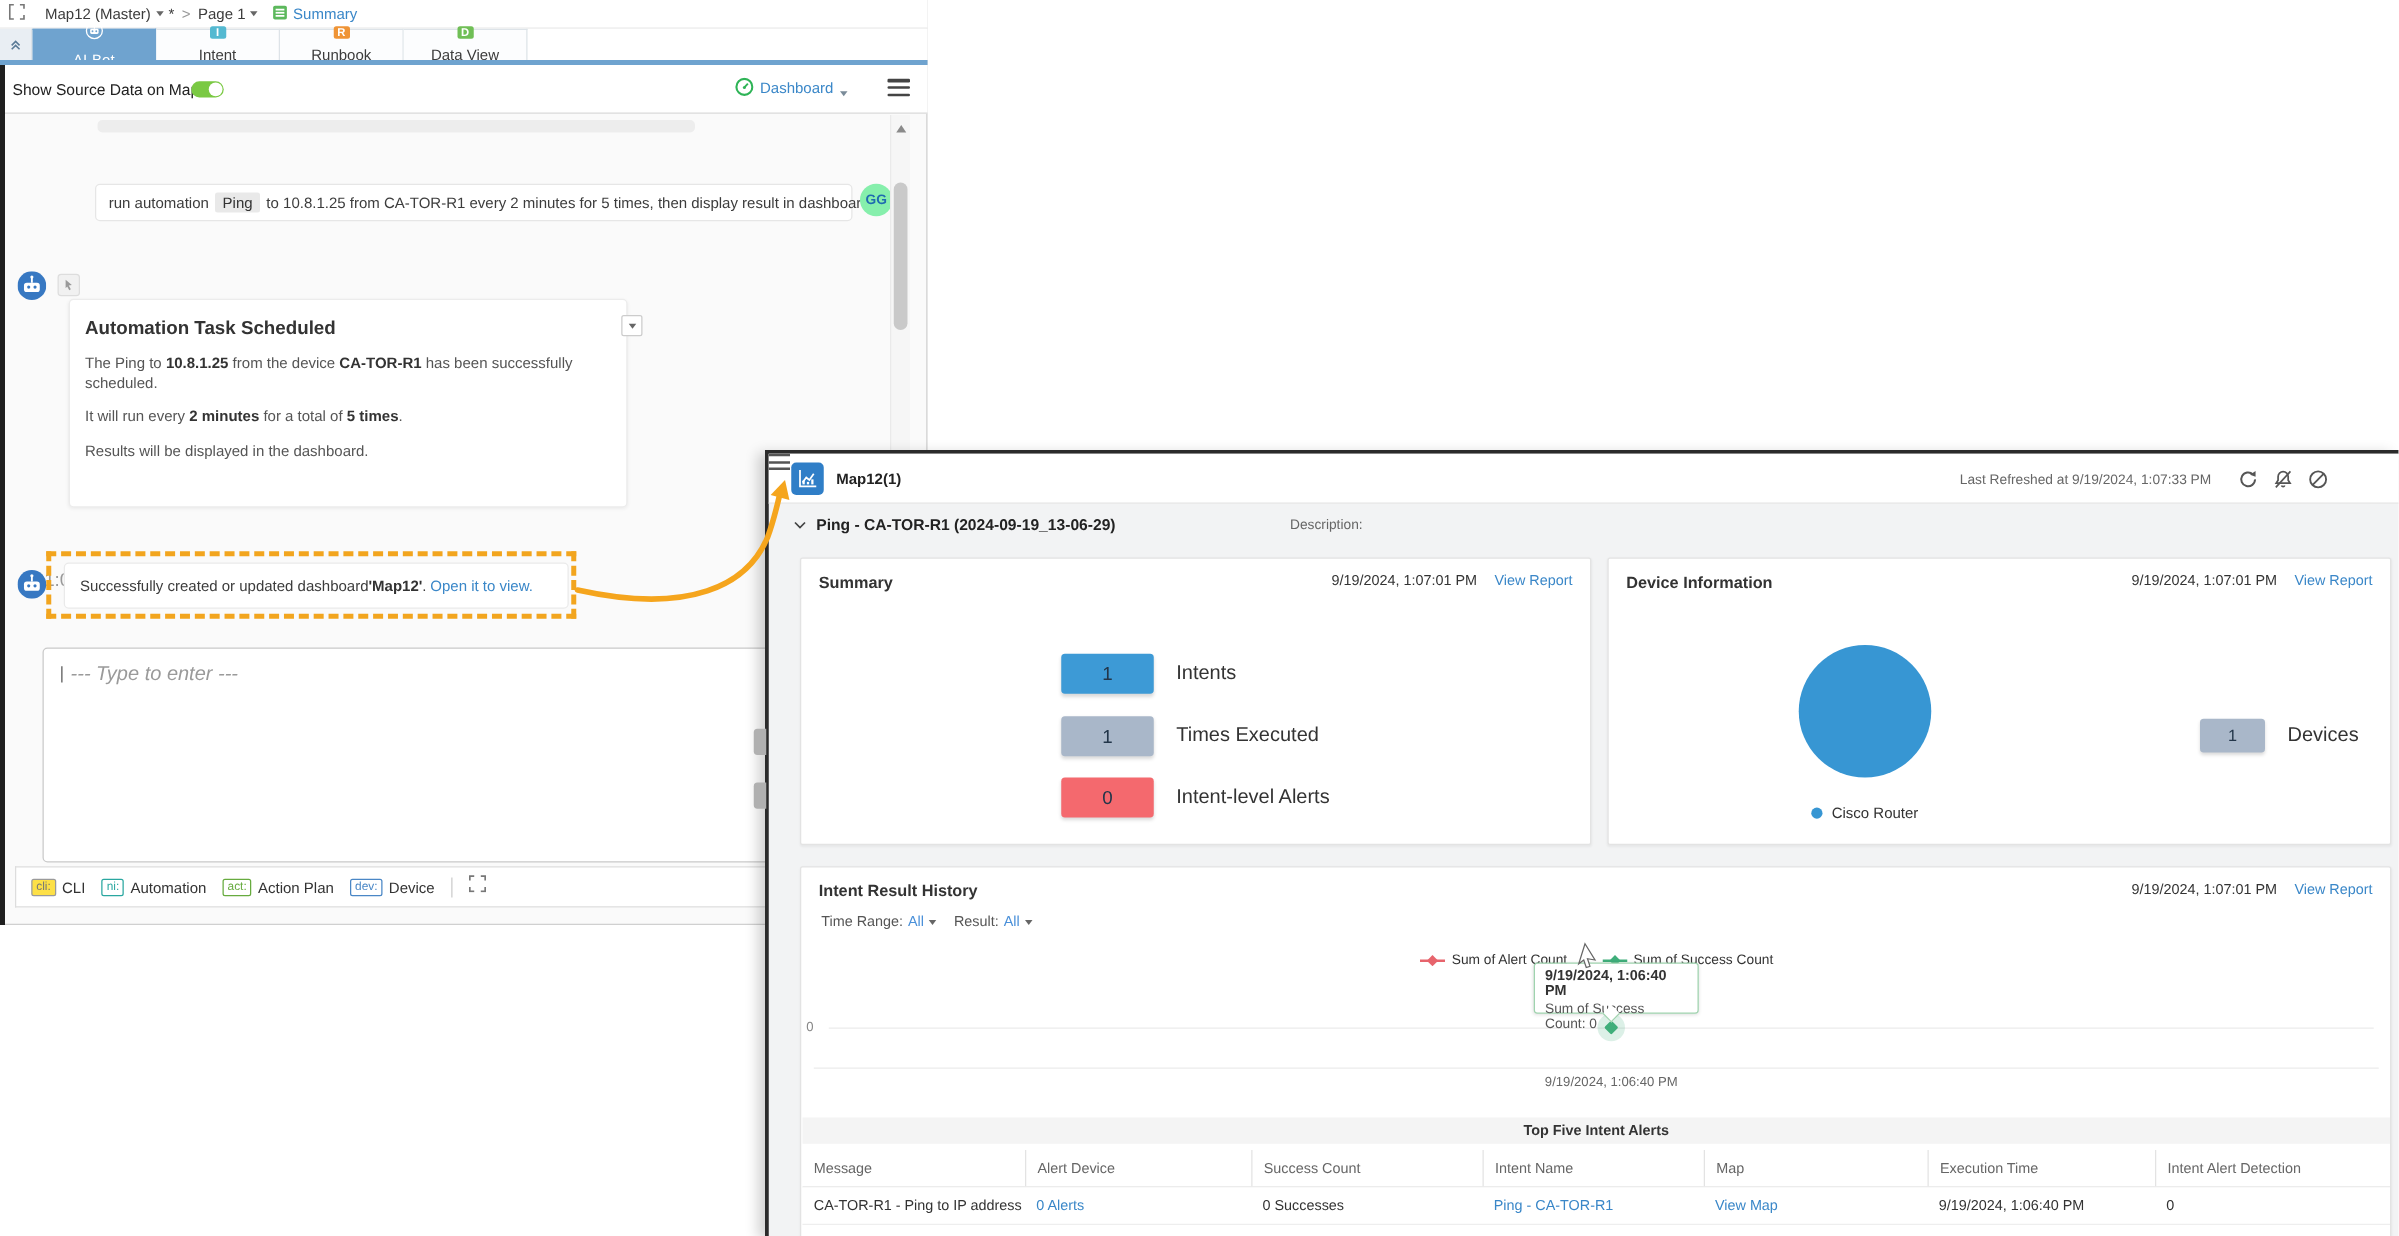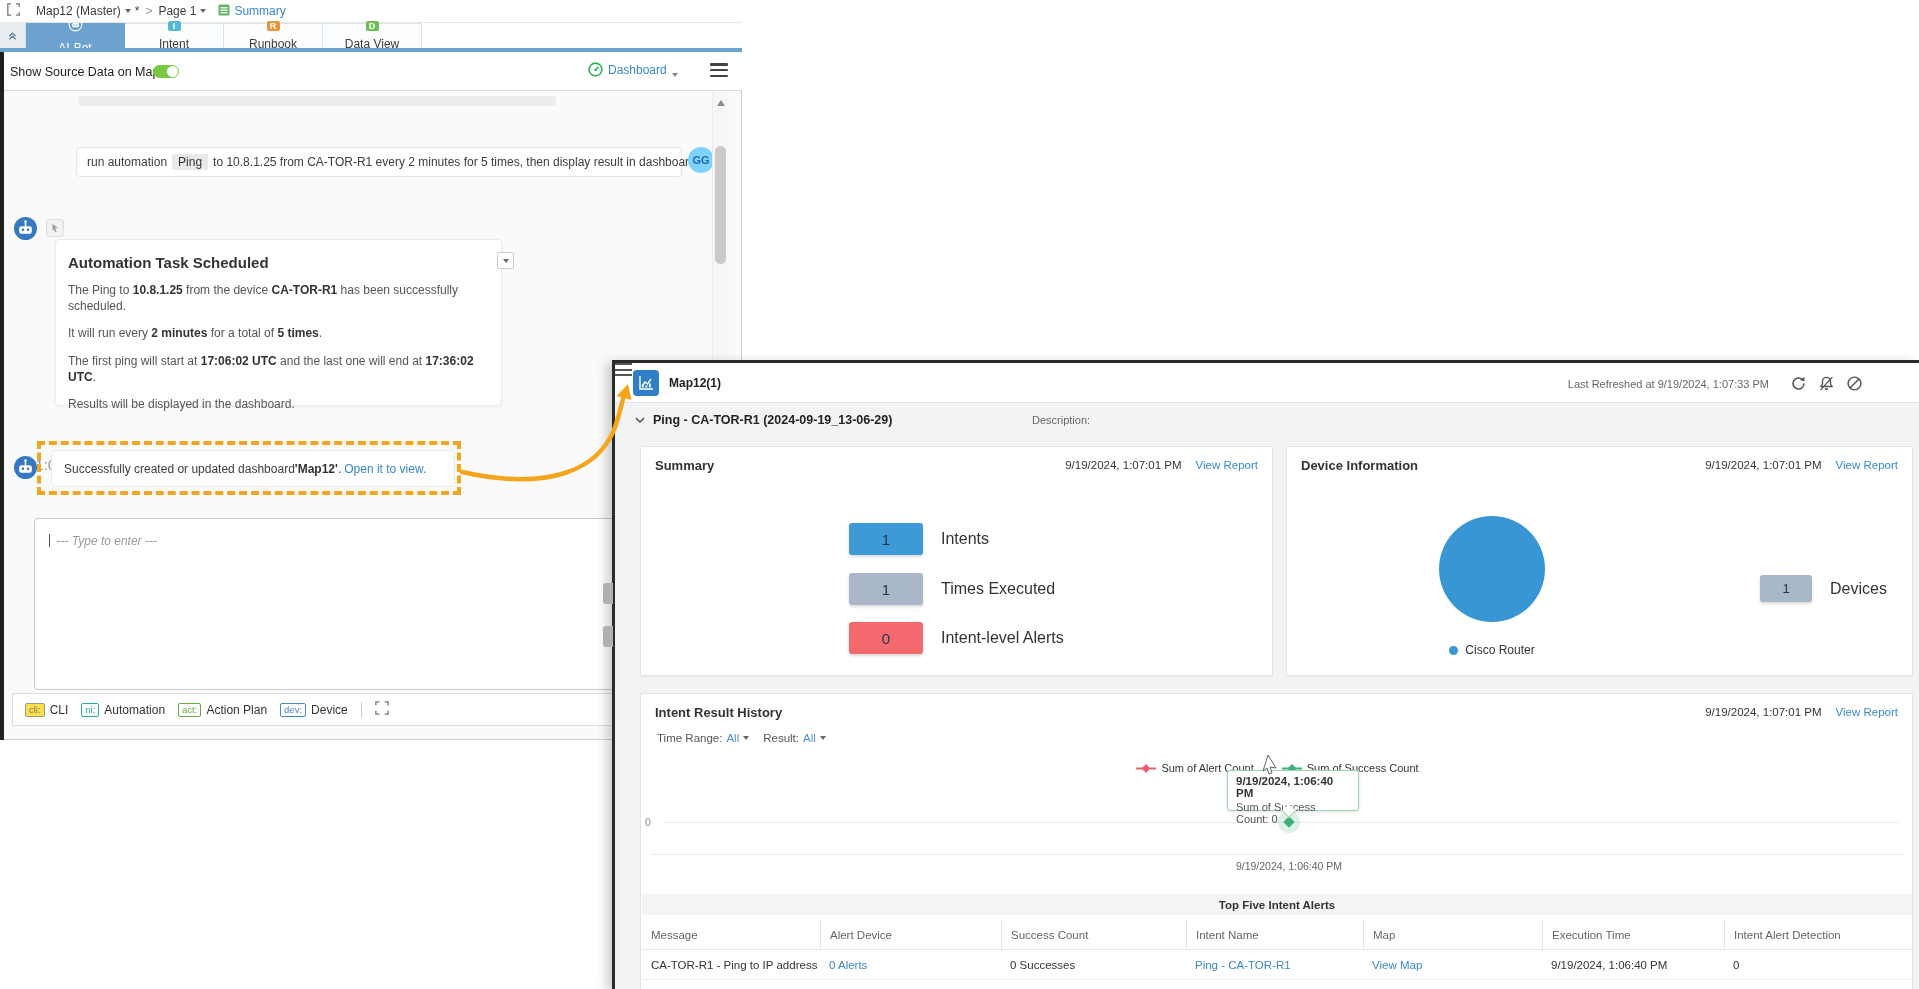--- a/index.html
+++ b/index.html
@@ -35,40 +35,40 @@
   #source-toggle .knob { position:absolute; right:1px; top:1px; width:11px; height:11px; border-radius:50%; background:#fff; }
   #dashboard-menu { position:absolute; left:588px; top:10px; display:flex; align-items:flex-end; gap:5px; font-size:12px; color:#3a87c8; }
   #panel-menu-icon { position:absolute; left:710px; top:11px; width:18px; height:14px; display:flex; flex-direction:column; justify-content:space-between; }
   #panel-menu-icon span { height:2.5px; background:#444; border-radius:1px; }
 
   
   #chat { position:absolute; left:4px; top:91px; width:738px; height:649px; }
   #clipped-msg { position:absolute; left:74px; top:5px; width:478px; height:10px; background:#ededed; border-radius:4px; }
   #user-bubble { position:absolute; left:72px; top:56px; width:606px; height:30px; background:#fff; border:1px solid #e6e6e6; border-radius:4px; display:flex; align-items:center; padding:0 10px; font-size:12px; color:#3c3c3c; gap:5px; white-space:nowrap; }
   .chip { background:#e9e9e9; border-radius:2px; padding:1px 6px; font-size:12px; color:#333; }
-  #user-avatar { position:absolute; left:684px; top:56px; width:26px; height:26px; border-radius:50%; background:#7dd3fc; color:#1f6bb0; font-size:11px; font-weight:bold; display:flex; align-items:center; justify-content:center; }
+  #user-avatar { position:absolute; left:684px; top:56px; width:26px; height:26px; border-radius:50%; background:#86efac; color:#1f6bb0; font-size:11px; font-weight:bold; display:flex; align-items:center; justify-content:center; }
   .bot-avatar { position:absolute; width:23px; height:23px; }
   #bot-avatar-1 { left:10px; top:126px; }
   #pointer-chip { position:absolute; left:42px; top:128px; width:18px; height:18px; background:#f1f1f1; border:1px solid #ddd; border-radius:3px; display:flex; align-items:center; justify-content:center; }
 
   #sched-card { position:absolute; left:51px; top:148px; width:447px; height:167px; background:#fff; border:1px solid #ececec; border-radius:4px; box-shadow:0 1px 3px rgba(0,0,0,.06); padding:14px 12px; }
   #sched-card h3 { font-size:15px; color:#333; margin-bottom:11px; }
   #sched-card p { font-size:12px; color:#555; margin-bottom:11px; line-height:1.35; }
   #sched-card b { color:#333; }
   #card-expand-btn { position:absolute; left:493px; top:161px; width:17px; height:17px; background:#fff; border:1px solid #ccc; border-radius:2px; display:flex; align-items:center; justify-content:center; }
 
   #chat-timestamp { position:absolute; left:23px; top:327px; font-size:15px; color:#999;margin-top:38px; }
   #highlight-box { position:absolute; left:33px; top:350px; width:424px; height:54px; border:4px dashed #f2a51e; z-index:11; }
   #bot-avatar-2 { left:10px; top:365px; }
   #success-bubble { position:absolute; left:47px; top:359px; width:404px; height:37px; background:#fff; border:1px solid #eaeaea; border-radius:4px; display:flex; align-items:center; padding:0 12px; font-size:12px; color:#3c3c3c; white-space:nowrap; }
   #success-bubble b { color:#333; }
 
   #chat-input { position:absolute; left:30px; top:427px; width:660px; height:172px; background:#fff; border:1px solid #c9c9c9; border-radius:4px; padding:12px 14px; }
   #input-cursor { display:inline-block; width:1px; height:13px; background:#555; vertical-align:-2px; margin-right:2px; }
-  #chat-input .ph { font-size:12px; font-style:italic; color:#9a9a9a;margin-top:16px; }
+  #chat-input .ph { font-size:16px; font-style:italic; color:#9a9a9a;margin-top:16px; }
 
   #chat-toolbar { position:absolute; left:8px; top:602px; width:684px; height:33px; background:#fff; border-top:1px solid #ddd; border-bottom:1px solid #ddd; border-left:1px solid #ddd; display:flex; align-items:center; gap:13px; padding-left:12px; }
   .tb-item { display:flex; align-items:center; gap:5px; font-size:12px; color:#333; }
   .tb-badge { font-size:9.5px; border-radius:2px; padding:0.5px 3px; border:1px solid; }
   .tb-cli { color:#777; border-color:#9a9a9a; background:#fde047; }
   .tb-ni { color:#2aa7a0; border-color:#2aa7a0; }
   .tb-act { color:#67ab3f; border-color:#67ab3f; }
   .tb-dev { color:#4a87c6; border-color:#4a87c6; }
   .tb-divider { width:1px; height:16px; background:#ccc; }
 
@@ -261,21 +261,20 @@
       <span id="pointer-chip">
         <svg width="10" height="10" viewBox="0 0 12 12">
             <path d="M3 1l6 5-3 .5 2 3.5-1.5 1-2-3.5L3 9z" fill="#9a9a9a"></path>
           </svg>
       </span>
 
       <div id="sched-card">
         <h3>Automation Task Scheduled</h3>
         <p><span>The Ping to </span><b>10.8.1.25</b><span> from the device </span><b>CA-TOR-R1</b><span> has been successfully scheduled.</span></p>
         <p><span>It will run every </span><b>2 minutes</b><span> for a total of </span><b>5 times</b><span>.</span></p>
-        <p><span>The first ping will start at </span><b>17:06:02 UTC</b><span> and the last one will end at </span><b>17:36:02 UTC</b><span>.</span></p>
         <p><span>Results will be displayed in the dashboard.</span></p>
       </div>
       <div id="card-expand-btn">
           <span class="caret-down sm"></span>
         </div>
 
       <div id="chat-timestamp">01:06 PM</div>
 
       <div id="highlight-box"></div>
       <span class="bot-avatar" id="bot-avatar-2">

